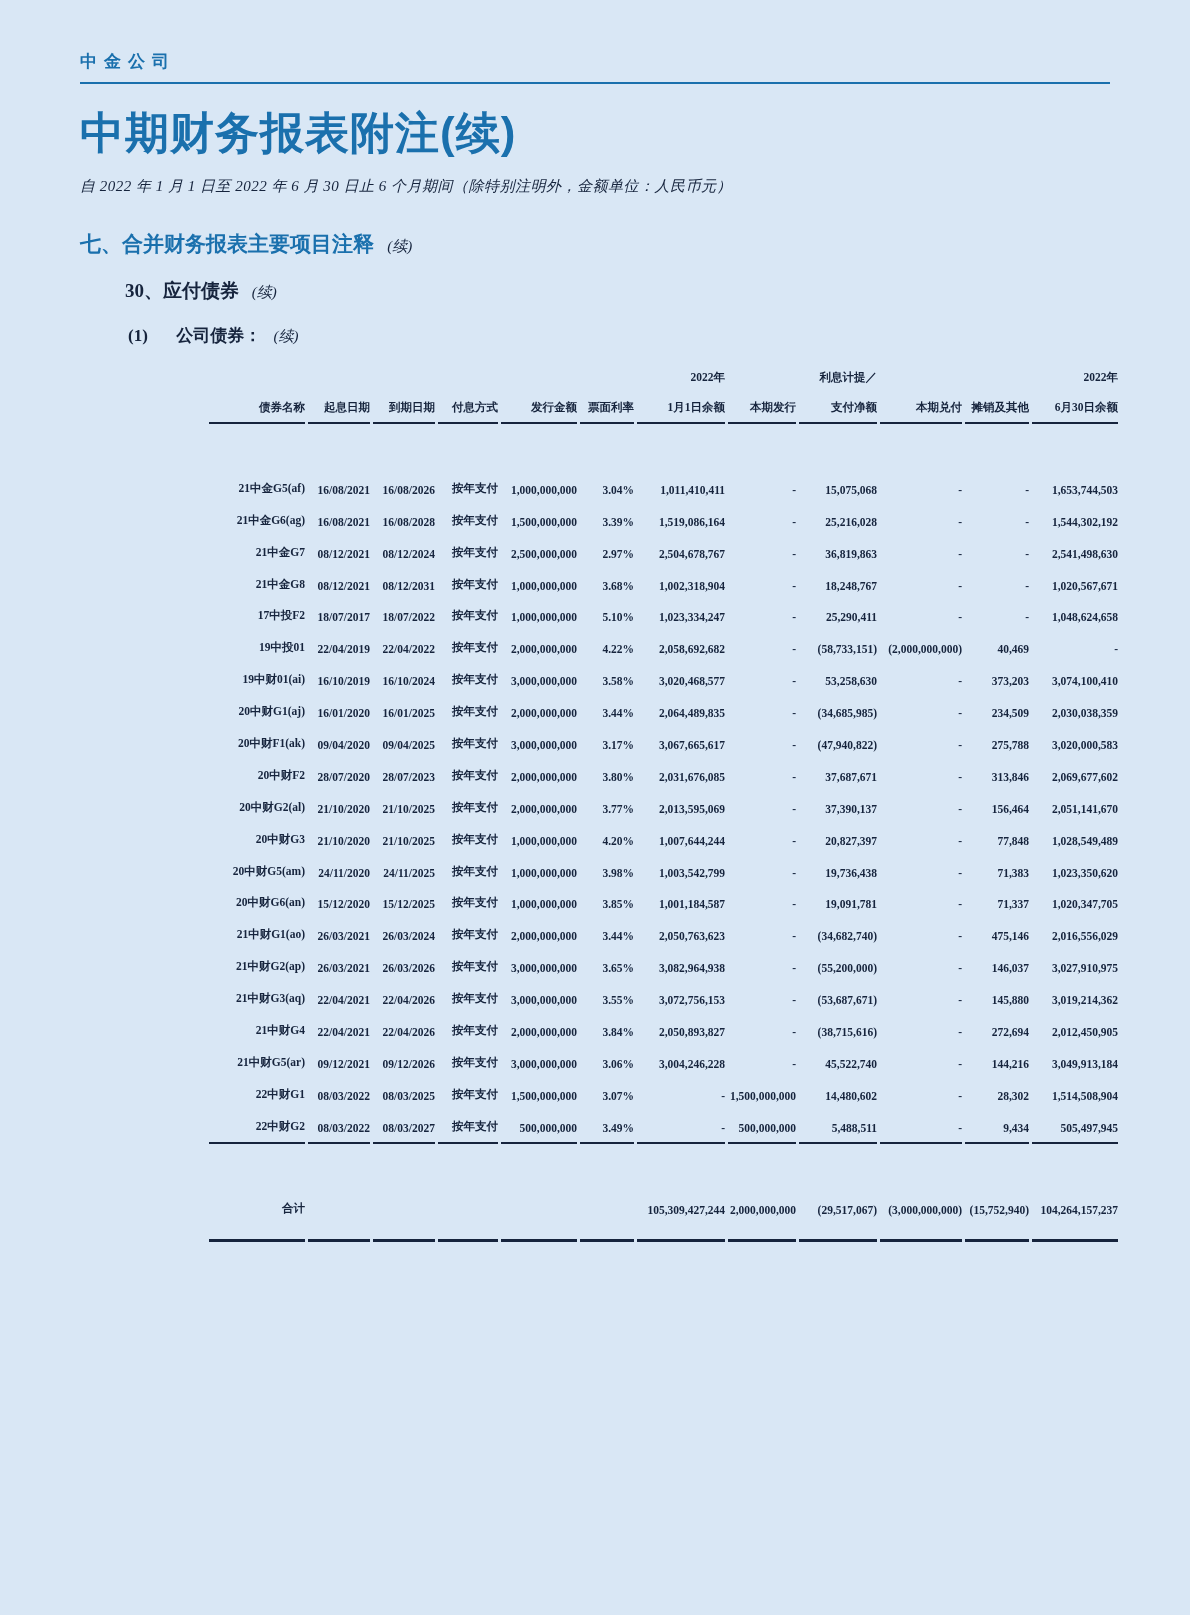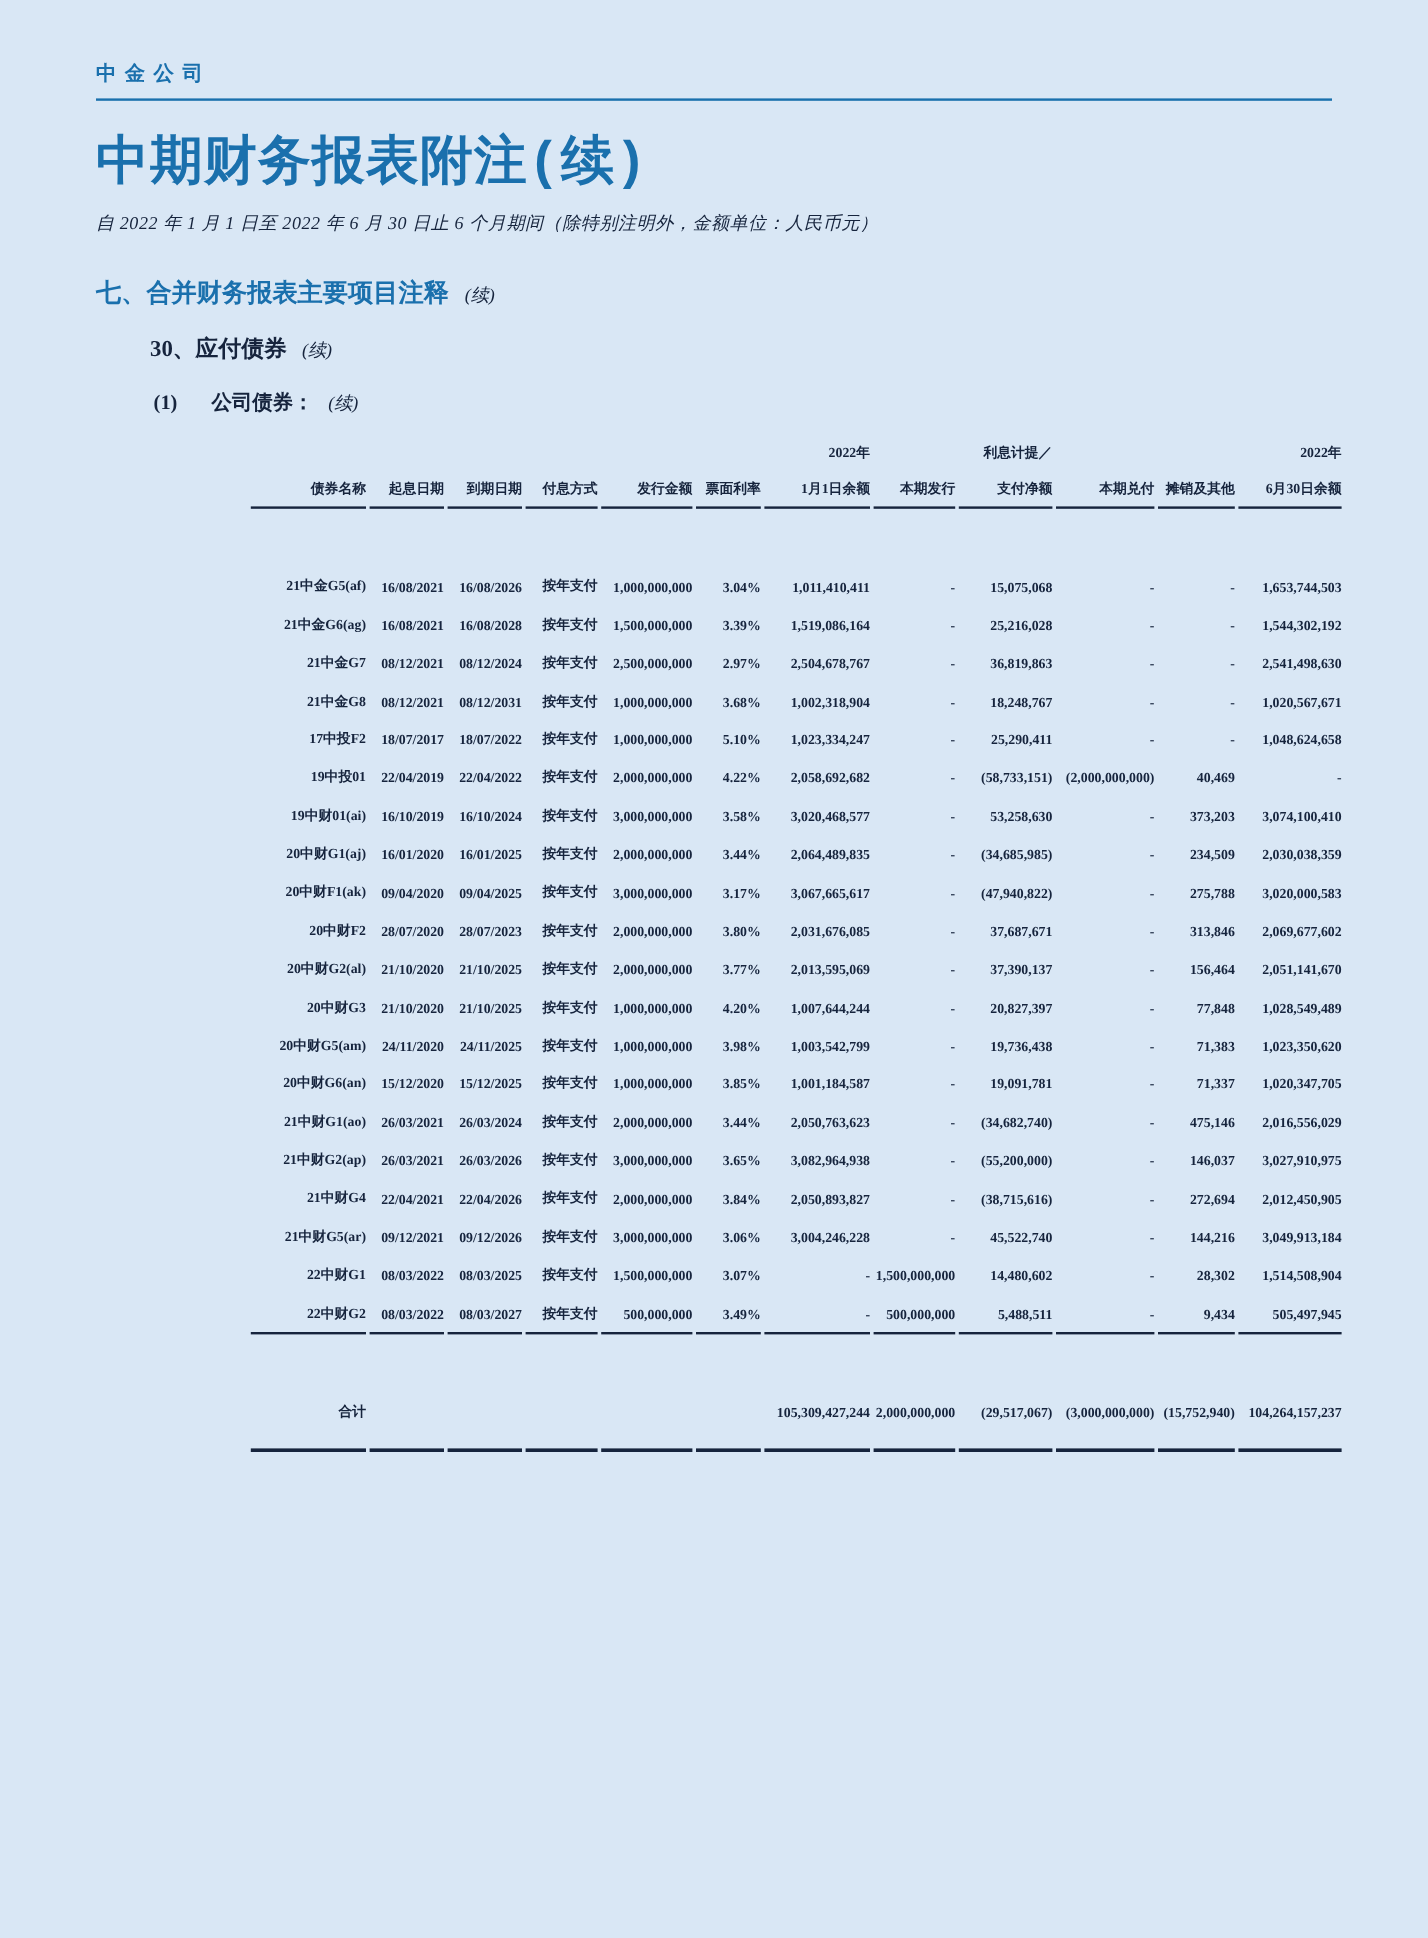--- a/index.html
+++ b/index.html
@@ -28,21 +28,21 @@
     width:1030px;height:0;
     border-bottom:2px solid var(--blue);
     margin-top:9px;
   }
   .doc-title{
     margin:20px 0 0 0;
     color:var(--blue);
     font-size:44px;
     font-weight:bold;
     letter-spacing:1px;
-    font-family:Liberation Mono, monospace;
+    font-family:Liberation Sans, sans-serif;
   }
   .doc-subtitle{
     margin-top:14px;
     font-style:italic;
     font-size:15px;
     color:var(--dark);
     letter-spacing:0.5px;
   }
   .sec1{margin-top:34px;font-size:21px;font-weight:bold;color:var(--blue);}
   .sec2{margin-top:20px;margin-left:45px;font-size:19px;font-weight:bold;color:var(--dark);}
@@ -378,20 +378,34 @@
               <td class="c-num">3,000,000,000</td>
               <td class="c-num">3.65%</td>
               <td class="c-num">3,082,964,938</td>
               <td class="c-num">-</td>
               <td class="c-num">(55,200,000)</td>
               <td class="c-num">-</td>
               <td class="c-num">146,037</td>
               <td class="c-num">3,027,910,975</td>
             </tr>
             <tr class="data-row">
+              <td class="c-name">21中财G3(aq)</td>
+              <td class="c-num">22/04/2021</td>
+              <td class="c-num">22/04/2026</td>
+              <td class="c-num">按年支付</td>
+              <td class="c-num">3,000,000,000</td>
+              <td class="c-num">3.55%</td>
+              <td class="c-num">3,072,756,153</td>
+              <td class="c-num">-</td>
+              <td class="c-num">(53,687,671)</td>
+              <td class="c-num">-</td>
+              <td class="c-num">145,880</td>
+              <td class="c-num">3,019,214,362</td>
+            </tr>
+            <tr class="data-row">
               <td class="c-name">21中财G4</td>
               <td class="c-num">22/04/2021</td>
               <td class="c-num">22/04/2026</td>
               <td class="c-num">按年支付</td>
               <td class="c-num">2,000,000,000</td>
               <td class="c-num">3.84%</td>
               <td class="c-num">2,050,893,827</td>
               <td class="c-num">-</td>
               <td class="c-num">(38,715,616)</td>
               <td class="c-num">-</td>

